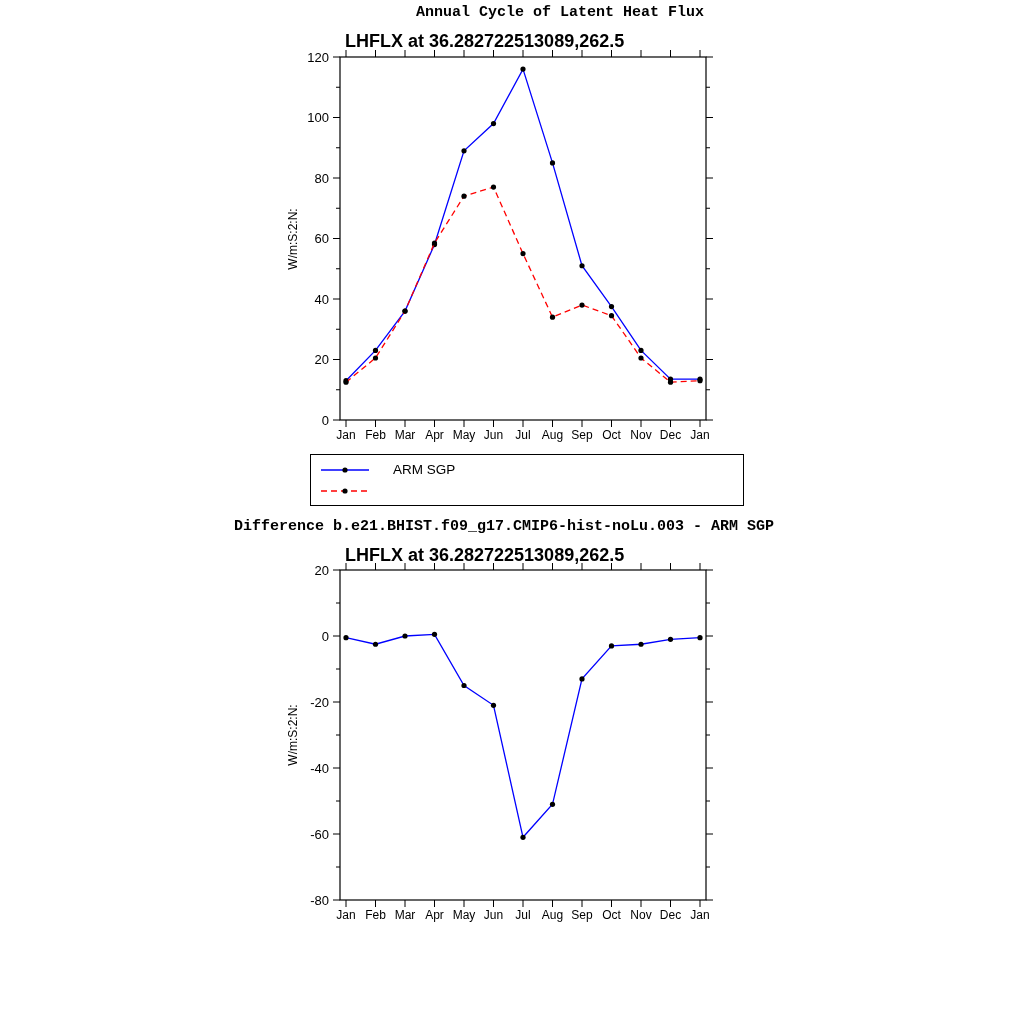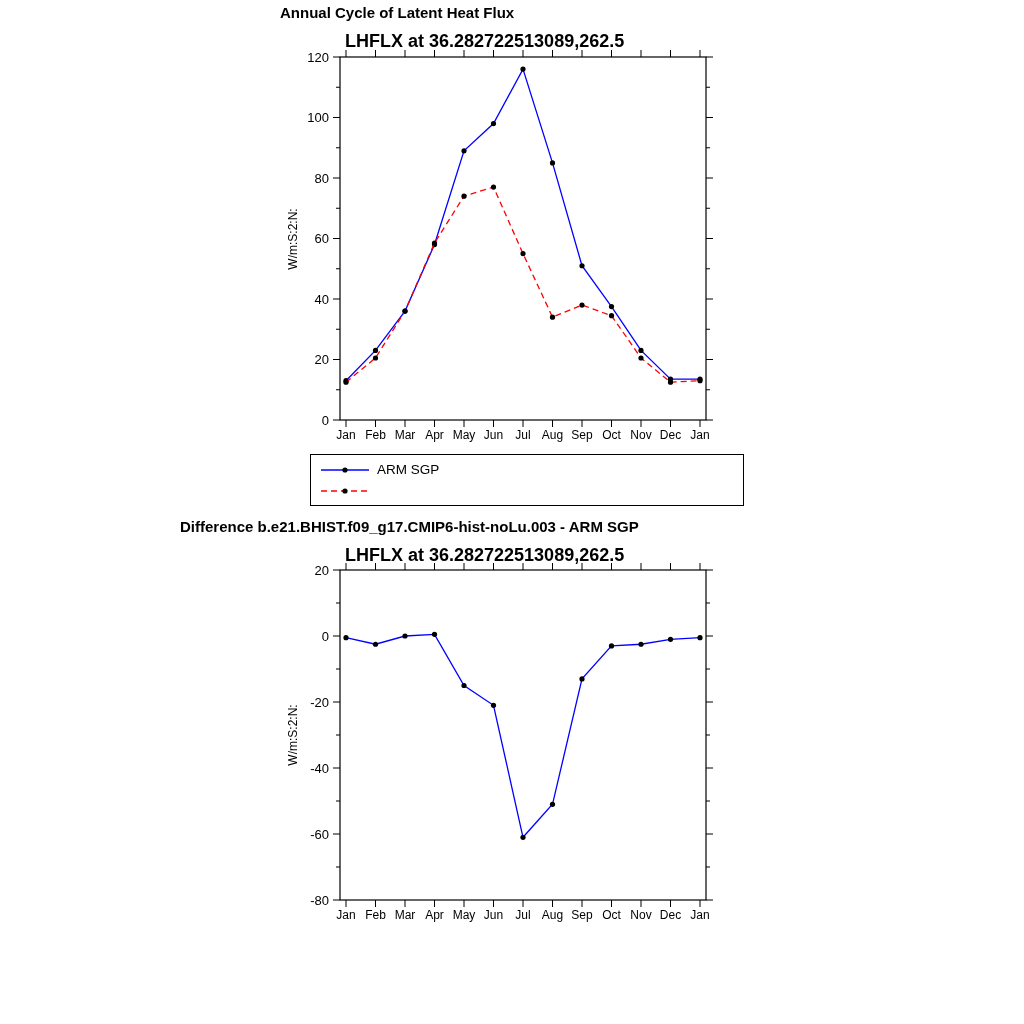--- a/index.html
+++ b/index.html
@@ -1,27 +1,27 @@
 <!DOCTYPE html>
 <html><head>
 <meta charset="utf-8">
 <style>
   * { margin:0; padding:0; box-sizing:border-box; }
   html,body { width:1024px; height:1024px; background:#ffffff;
     font-family:"Liberation Sans", sans-serif; color:#000; }
   .abs { position:absolute; }
-  .chart-title { font-weight:bold; font-size:15px; text-align:left; white-space:nowrap; }
+  .chart-title { font-weight:bold; font-size:15px; text-align:center; white-space:nowrap;font-family:Liberation Mono, monospace; }
   .chart-subtitle { font-size:18px; white-space:nowrap;font-weight:bold; }
   .ylabel { font-size:12px; width:200px; text-align:center;
     transform:rotate(-90deg); transform-origin:center center; }
   svg text { font-family:"Liberation Sans", sans-serif; fill:#000; }
   .legend { border:1px solid #000; background:#fff; padding:4px 8px;
     display:flex; flex-direction:column; justify-content:center; }
   .legend-row { display:flex; align-items:center; height:22px; }
-  .legend-label { font-size:13.5px; margin-left:6px; white-space:nowrap; }
+  .legend-label { font-size:13.5px; margin-left:22px; white-space:nowrap; }
 </style>
 </head>
 <body>
 
 <div class="abs chart-title" style="left:280px; top:4px; width:560px;">Annual Cycle of Latent Heat Flux</div>
 
 <div class="abs chart-subtitle" style="left:345px; top:31px;">LHFLX at 36.282722513089,262.5</div>
 
 <div class="abs ylabel" style="left:193px; top:232px;">W/m:S:2:N:</div>
 
@@ -138,21 +138,21 @@
     <span class="legend-label">ARM SGP</span>
   </div>
   <div class="legend-row">
     <svg width="52" height="14">
       <line x1="2" y1="7" x2="50" y2="7" stroke="#ff0000" stroke-width="1.3" stroke-dasharray="6,4"></line>
       <circle cx="26" cy="7" r="2.6" fill="#000000"></circle>
     </svg>
   </div>
 </div>
 
-<div class="abs chart-title" style="left:180px; top:518px; width:660px;">Difference b.e21.BHIST.f09_g17.CMIP6-hist-noLu.003 - ARM SGP</div>
+<div class="abs chart-title" style="left:174px; top:518px; width:660px;">Difference b.e21.BHIST.f09_g17.CMIP6-hist-noLu.003 - ARM SGP</div>
 
 <div class="abs chart-subtitle" style="left:345px; top:545px;">LHFLX at 36.282722513089,262.5</div>
 
 <div class="abs ylabel" style="left:193px; top:728px;">W/m:S:2:N:</div>
 
 <svg id="plot1" class="abs" style="left:280px; top:540px;" width="470" height="392">
     <rect x="60" y="30" width="366" height="330" fill="none" stroke="#000" stroke-width="1.2"></rect>
     <line x1="53" y1="360" x2="60" y2="360" stroke="#000"></line>
     <line x1="426" y1="360" x2="433" y2="360" stroke="#000"></line>
     <text x="49" y="364.5" text-anchor="end" font-size="13">-80</text>

